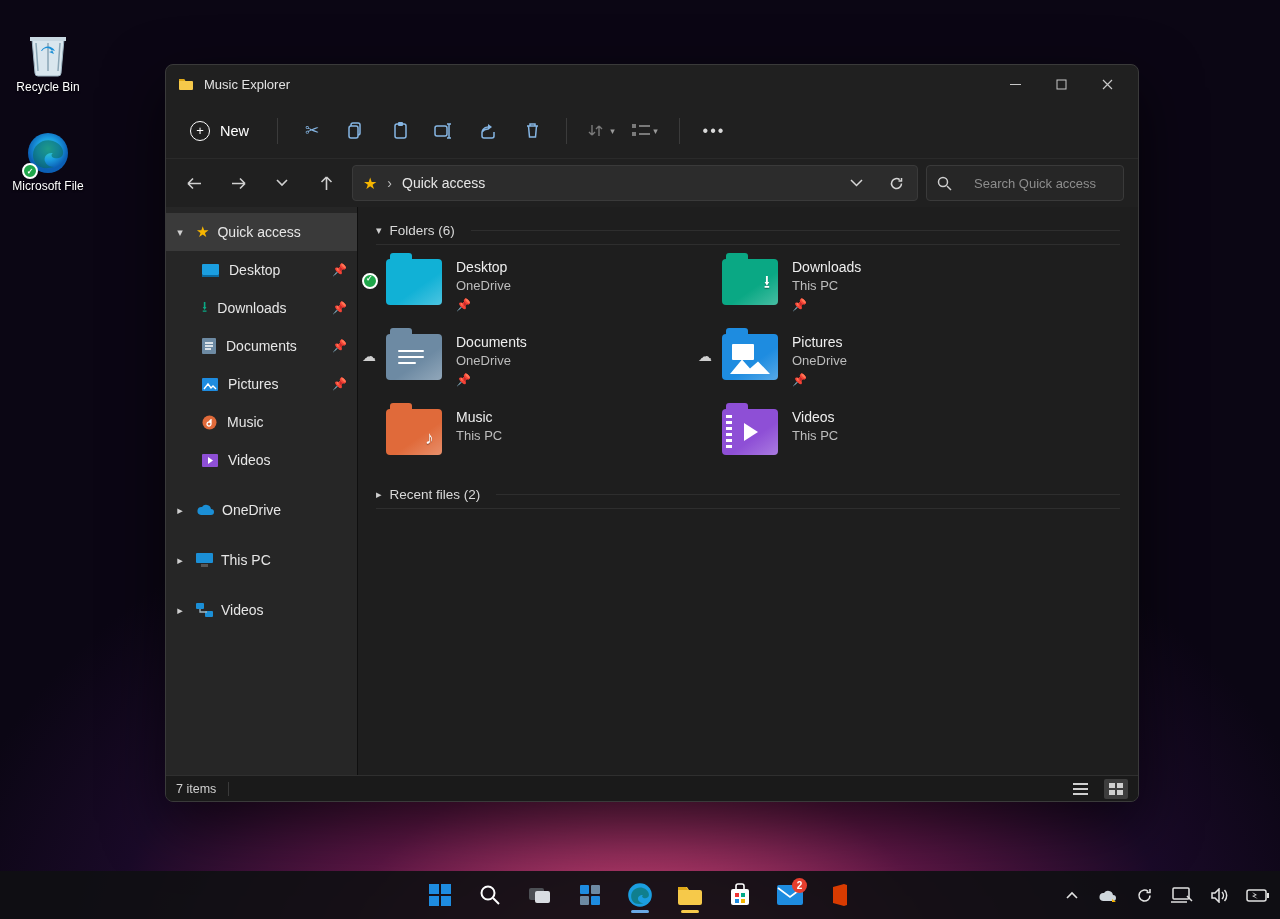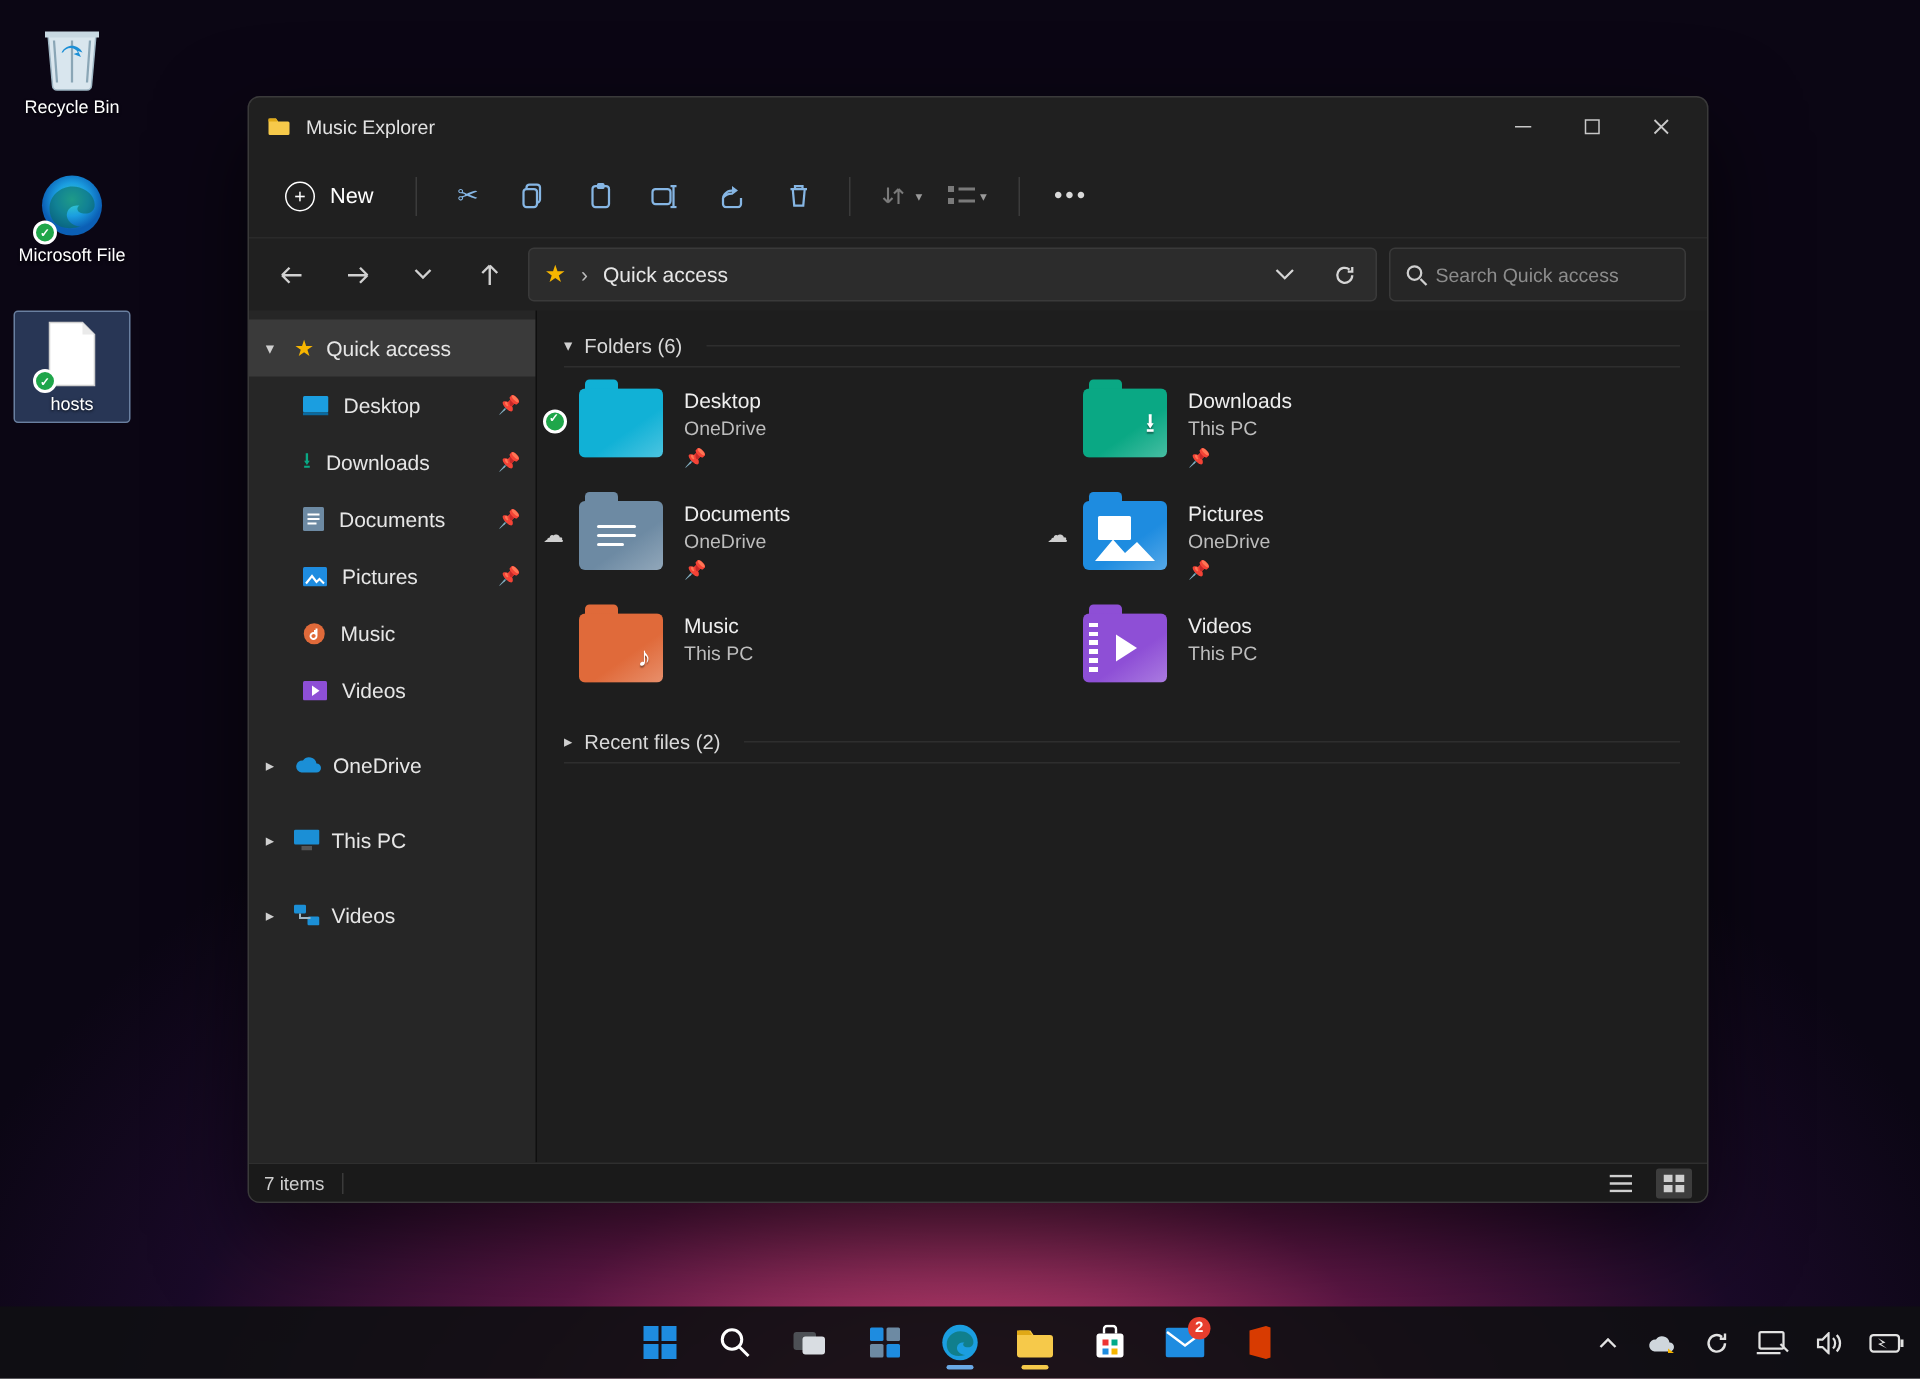--- a/index.html
+++ b/index.html
@@ -1,18 +1,18 @@
 <!DOCTYPE html>
 <html><head>
 <meta charset="utf-8">
 <style>
 *{margin:0;padding:0;box-sizing:border-box;font-family:'Segoe UI',Tahoma,sans-serif;-webkit-font-smoothing:antialiased}
 html,body{width:1280px;height:919px;overflow:hidden}
 .desktop{width:1280px;height:919px;background:radial-gradient(ellipse 900px 700px at 640px 1000px,#e6a85a 0%,#c4416f 10%,#5b1644 35%,#1a0a28 60%,#0b0614 80%);position:relative}
-.desktop-icons{position:absolute;top:10px;left:10px;display:flex;flex-direction:column;gap:26px;width:88px}
+.desktop-icons{position:absolute;top:26px;left:10px;display:flex;flex-direction:column;gap:26px;width:88px}
 .di{display:flex;flex-direction:column;align-items:center;width:76px;text-align:center;color:#fff;font-size:12px;padding:4px 2px;cursor:pointer;border-radius:2px}
 .di.sel{background:rgba(120,180,255,.28);outline:1px solid rgba(170,210,255,.6)}
 .di .ic{width:48px;height:48px;display:flex;align-items:center;justify-content:center;position:relative;margin-bottom:2px}
 .di .lbl{text-shadow:0 1px 2px rgba(0,0,0,.8);line-height:1.25}
 .sync-badge{position:absolute;bottom:-2px;left:-2px;width:16px;height:16px;border-radius:50%;background:#1fa64a;border:2px solid #fff;display:flex;align-items:center;justify-content:center}
 .sync-badge::after{content:'✓';color:#fff;font-size:8px;font-weight:bold}
 .window{position:absolute;left:165px;top:64px;width:974px;height:738px;background:#202020;border:1px solid #3a3a3a;border-radius:8px;box-shadow:0 22px 60px rgba(0,0,0,.6);display:flex;flex-direction:column;overflow:hidden}
 .titlebar{height:38px;display:flex;align-items:center;padding:0 8px;color:#e2e2e2}
 .titlebar .ticon{width:16px;height:16px;margin:0 10px 0 4px}
 .titlebar .ttl{font-size:13px;flex:1}
@@ -25,21 +25,21 @@
 .tbtn{width:44px;height:40px;display:flex;align-items:center;justify-content:center;color:#86b6e4;cursor:pointer;border-radius:4px}
 .tbtn.muted{color:#7a7a7a}
 .tbtn.more{color:#d9d9d9}
 .navbar{height:48px;display:flex;align-items:center;padding:0 14px 0 10px;gap:8px}
 .nbtn{width:36px;height:36px;display:flex;align-items:center;justify-content:center;color:#d0d0d0;cursor:pointer;border-radius:4px}
 .addr{flex:1;height:36px;background:#2c2c2c;border:1px solid #3a3a3a;border-radius:4px;display:flex;align-items:center;padding:0 6px 0 10px;color:#e6e6e6;font-size:14px;gap:10px}
 .addr .star{color:#f6b500;font-size:16px}
 .addr .sep{color:#bdbdbd}
 .addr .spacer{flex:1}
 .addr .drop,.addr .refresh{width:30px;height:30px;display:flex;align-items:center;justify-content:center;cursor:pointer;color:#d6d6d6;border-radius:3px}
-.search{width:198px;height:36px;background:#262626;border:1px solid #3a3a3a;border-radius:4px;display:flex;align-items:center;padding:0 10px;gap:5px}
+.search{width:198px;height:36px;background:#262626;border:1px solid #3a3a3a;border-radius:4px;display:flex;align-items:center;padding:0 10px;gap:22px}
 .search .mag{color:#cfcfcf}
 .search input{flex:1;background:transparent;border:none;outline:none;color:#e6e6e6;font-size:13px}
 .search input::placeholder{color:#8d8d8d}
 .body{flex:1;display:flex;min-height:0}
 .sidebar{width:192px;background:#262626;border-right:1px solid #0f0f0f;padding-top:6px;overflow:auto}
 .sb-h{display:flex;align-items:center;gap:8px;height:38px;padding:0 8px 0 6px;color:#e6e6e6;font-size:14px;cursor:pointer}
 .sb-h.active{background:#3a3a3a}
 .sb-h .chev{width:16px;text-align:center;color:#cfcfcf;font-size:11px}
 .sb-h .star{color:#f6b500;font-size:15px}
 .sb-i{display:flex;align-items:center;gap:10px;height:38px;padding:0 8px 0 36px;color:#e6e6e6;font-size:14px;cursor:pointer;position:relative}
@@ -108,30 +108,20 @@
                 <stop offset="100%" stop-color="#0b5fb5"></stop>
               </radialGradient>
             </defs>
             <circle cx="22" cy="22" r="20" fill="url(#eg)"></circle>
             <path d="M7 24c0-10 10-17 20-14 7 2 11 8 10 13-1 4-5 5-9 4-3-1-3-4-1-5 0 0-6-1-8 4-2 5 3 10 9 10C14 40 7 33 7 24Z" fill="#0a6a55" opacity=".55"></path>
           </svg>
         <div class="sync-badge"></div>
       </div>
       <div class="lbl">Microsoft File</div>
     </div>
-    <div class="di sel">
-      <div class="ic">
-        <svg width="36" height="46" viewBox="0 0 36 46">
-            <path d="M3 2h22l8 8v34H3Z" fill="#fff" stroke="#cfcfcf"></path>
-            <path d="M25 2v8h8" fill="#eaeaea"></path>
-          </svg>
-        <div class="sync-badge"></div>
-      </div>
-      <div class="lbl">hosts</div>
-    </div>
   </div>
 
   <div class="window">
     <div class="titlebar">
       <div class="ticon">
         <svg width="16" height="16" viewBox="0 0 16 16">
             <path d="M1 4a1 1 0 0 1 1-1h4l1.5 2H14a1 1 0 0 1 1 1v7a1 1 0 0 1-1 1H2a1 1 0 0 1-1-1Z" fill="#f6c94a"></path>
             <path d="M1 3h5l1 2H1Z" fill="#e0a917"></path>
           </svg>
       </div>

